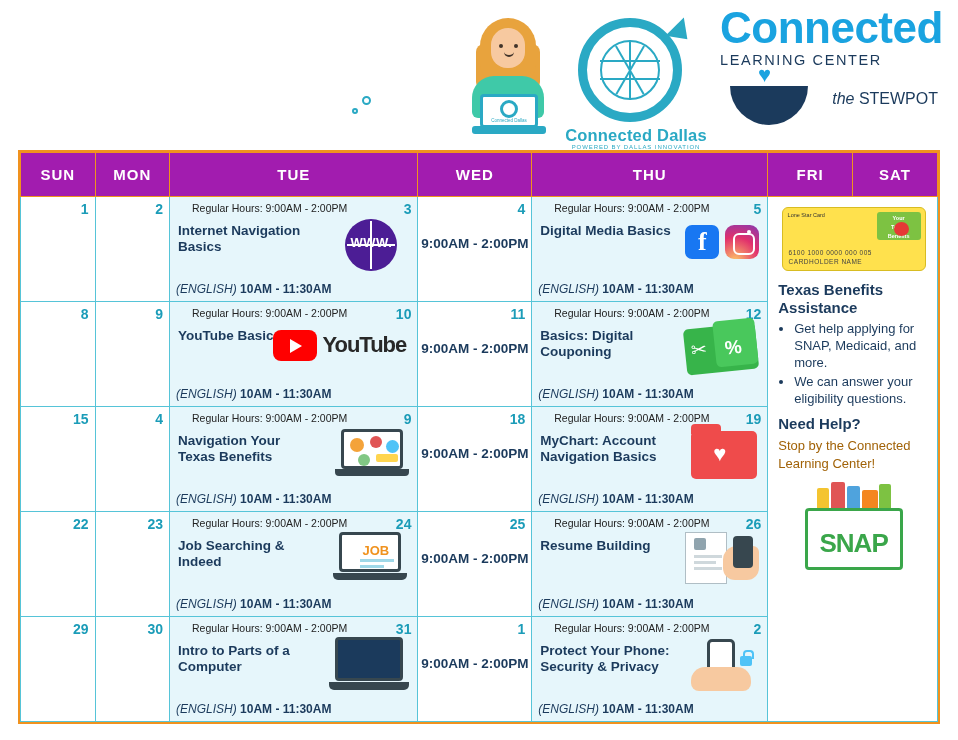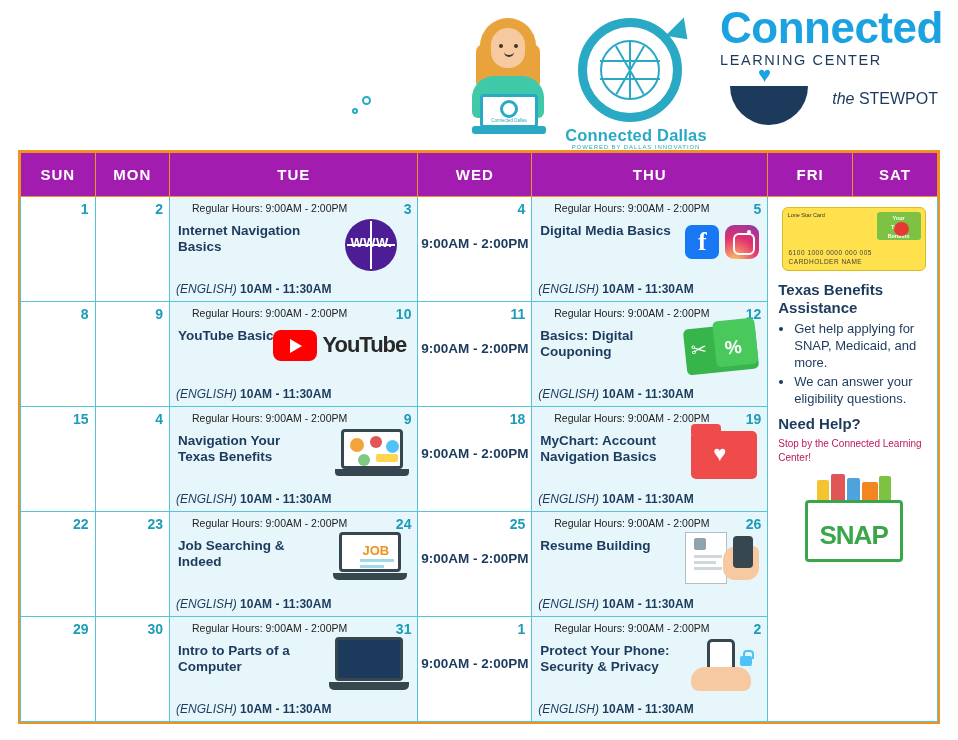--- a/index.html
+++ b/index.html
@@ -190,21 +190,21 @@
   }
   .tbc-card .ls { position:absolute; left:5px; top:4px; font-size:5.5px; color:#333; }
   .tbc-card .ytb { position:absolute; right:4px; top:4px; width:44px; height:28px; background:#7dc242; border-radius:3px; }
   .tbc-card .ytb span { display:block; color:#fff; font-size:5.5px; text-align:center; line-height:1.1; padding-top:3px; font-weight:bold; }
   .tbc-card .apple { position:absolute; right:16px; top:14px; width:15px; height:14px; background:#e53935; border-radius:50%; }
   .tbc-card .num2 { position:absolute; left:6px; bottom:14px; font-size:6.5px; color:#444; letter-spacing:.5px; }
   .tbc-card .nm { position:absolute; left:6px; bottom:5px; font-size:6.5px; color:#444; letter-spacing:.5px; }
   .side h3 { margin:10px 0 4px; font-size:15px; color:#1b3a5c; font-weight:bold; line-height:1.2; }
   .side ul { margin:0 0 6px; padding-left:16px; }
   .side li { font-size:13px; color:#1b3a5c; line-height:1.3; margin-bottom:2px; }
-  .side p { margin:0 0 3px; font-size:10px; color:#be185d; line-height:1.32; }
+  .side p { margin:0 0 3px; font-size:13px; color:#a16207; line-height:1.32; }
   .snap { position:relative; width:110px; height:92px; margin:10px auto 0; }
   .snap .bag { position:absolute; left:6px; top:26px; width:98px; height:62px; background:#fff; border:3px solid #3aa64a; border-radius:4px; }
   .snap .word { position:absolute; left:0; top:46px; width:110px; text-align:center; font-size:26px; font-weight:bold; color:#3aa64a; letter-spacing:-1px; }
   .snap i { position:absolute; border-radius:2px; display:block; }
   .snap .g1 { left:18px; top:6px; width:12px; height:26px; background:#f4c430; }
   .snap .g2 { left:32px; top:0px; width:14px; height:32px; background:#e05555; }
   .snap .g3 { left:48px; top:4px; width:13px; height:28px; background:#4fa3dd; }
   .snap .g4 { left:63px; top:8px; width:16px; height:24px; background:#f4861f; }
   .snap .g5 { left:80px; top:2px; width:12px; height:30px; background:#7dc242; }
 </style>

